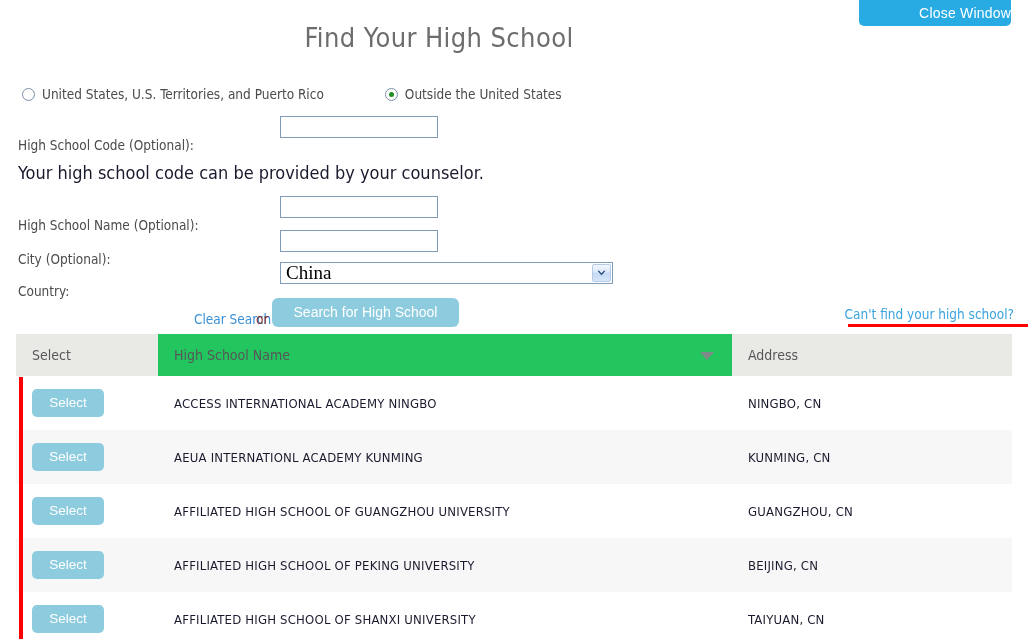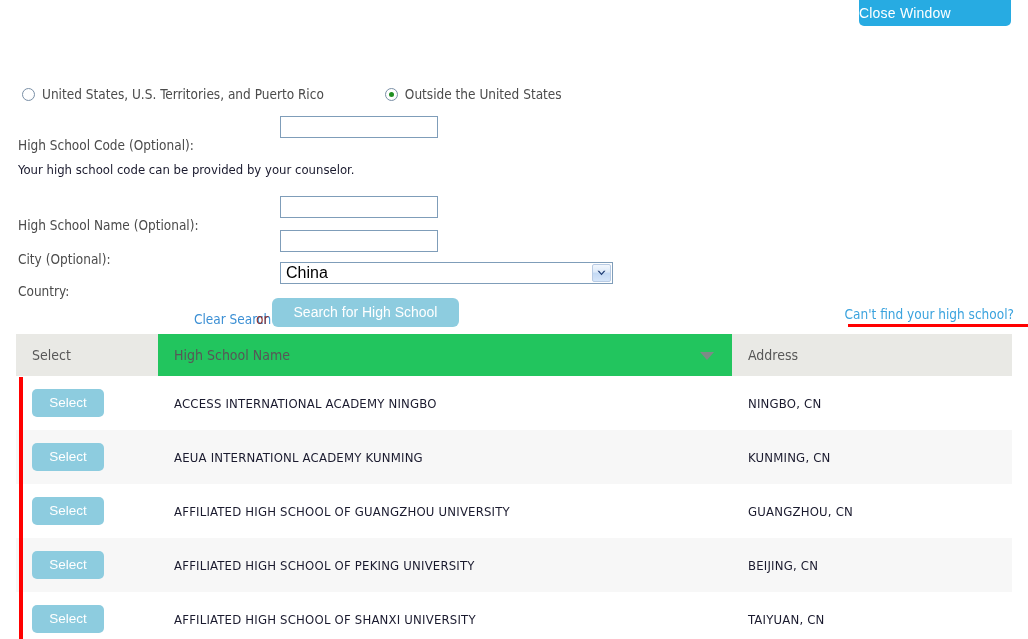--- a/index.html
+++ b/index.html
@@ -29,21 +29,21 @@
     height: 26px;
     background: #27abe2;
     border: none;
     border-bottom-left-radius: 5px;
     border-bottom-right-radius: 5px;
     color: #ffffff;
     font-family: "Liberation Sans", sans-serif;
     font-size: 14px;
     letter-spacing: 0.2px;
     line-height: 26px;
-    text-align: left;
+    text-align: right;
     cursor: pointer;
     padding: 0;
   }
 
   
   .page-title {
     position: absolute;
     top: 22px;
     left: 0;
     width: 878px;
@@ -110,39 +110,39 @@
     font-size: 13px;
     color: #222;
     padding: 0 4px;
     outline: none;
   }
 
   .note-text {
     position: absolute;
     left: 18px;
     top: 162px;
-    font-size: 13px;
+    font-size: 18px;
     color: #1a1a2e;
     font-family: "DejaVu Sans Condensed", "Liberation Sans Narrow", "Liberation Sans", sans-serif;
   }
 
   
   .country-select-wrap {
     position: relative;
     width: 333px;
     height: 22px;
     border: 1px solid #7f9db9;
     background: #ffffff;
     display: flex;
     align-items: center;
   }
   .country-value {
     padding-left: 5px;
-    font-family: Liberation Sans, sans-serif;
-    font-size: 16px;
+    font-family: Liberation Serif, serif;
+    font-size: 19px;
     color: #000;
   }
   .select-arrow-box {
     position: absolute;
     right: 1px; top: 1px;
     width: 19px; height: 18px;
     background: linear-gradient(180deg, #f2f7fd 0%, #dce9f9 45%, #c3d9f4 50%, #d6e6fa 100%);
     border: 1px solid #b8cbe4;
     border-radius: 2px;
     display: flex;
@@ -280,20 +280,21 @@
     background: #ff0000;
   }
 </style>
 </head>
 <body>
 
 <div id="page">
 
   <button class="close-window-btn">Close Window</button>
 
+  <h1 class="page-title">Find Your High School</h1>
 
   <div class="radio-row">
     <label class="radio-opt">
       <span class="radio-mark"></span>
       <span class="radio-label">United States, U.S. Territories, and Puerto Rico</span>
     </label>
     <label class="radio-opt">
       <span class="radio-mark checked"></span>
       <span class="radio-label">Outside the United States</span>
     </label>

